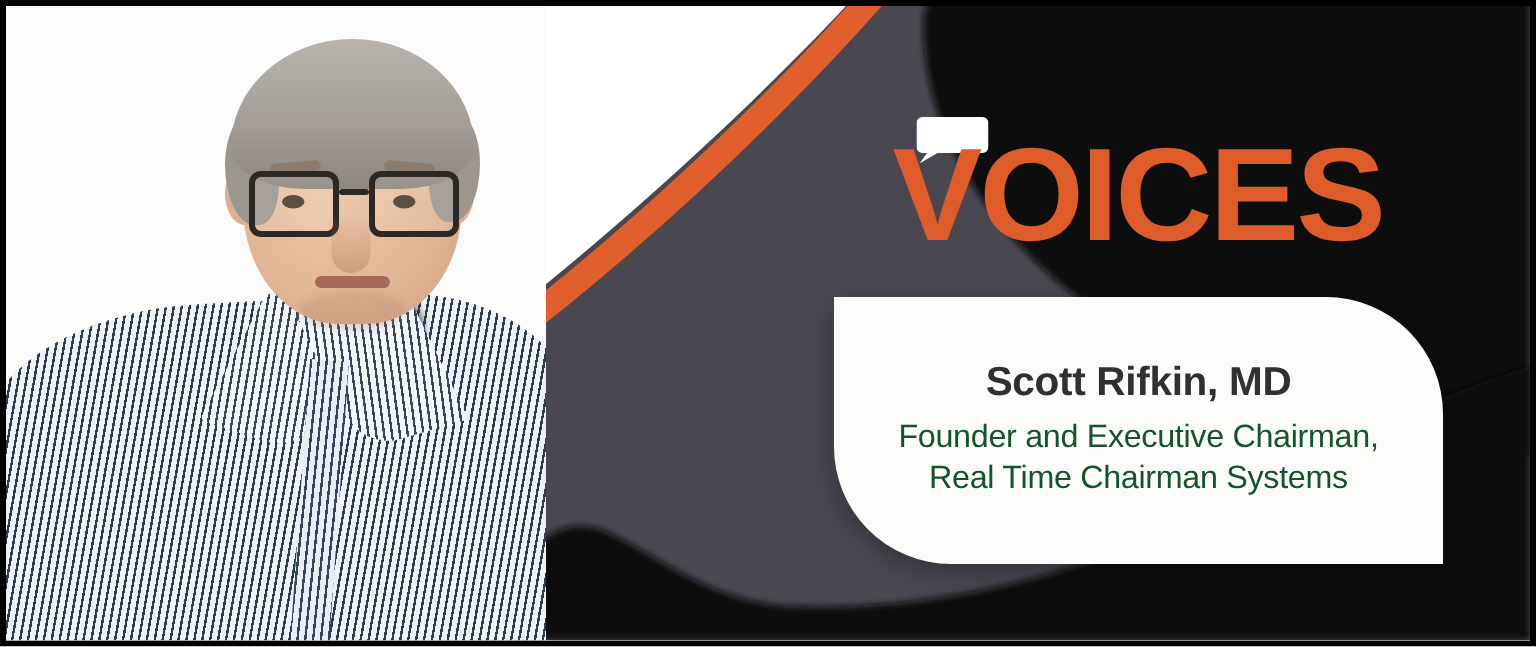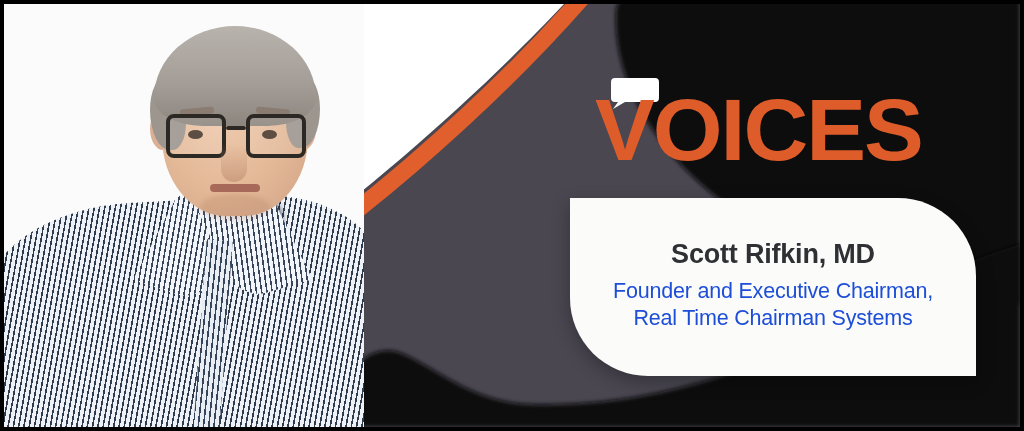--- a/index.html
+++ b/index.html
@@ -291,21 +291,21 @@
     position: absolute;
     left: 16px;
     top: 8px;
     width: 48px;
     height: 31px;
   }
 
   
   .info-card {
     position: absolute;
-    left: 566px;
+    left: 552px;
     top: 194px;
     width: 406px;
     height: 178px;
     background: #fbfbfa;
     border-radius: 0 78px 0 78px;
     box-shadow: 0 6px 18px rgba(0,0,0,0.30);
     display: flex;
     flex-direction: column;
     align-items: center;
     justify-content: center;
@@ -321,21 +321,21 @@
     color: #2f3034;
     text-align: center;
     letter-spacing: -0.2px;
   }
   .card-role {
     margin: 0;
     font-family: "Liberation Sans", sans-serif;
     font-weight: 400;
     font-size: 21.5px;
     line-height: 27px;
-    color: #1d4ed8;
+    color: #14532d;
     text-align: center;
     letter-spacing: -0.2px;
     white-space: nowrap;
   }
 </style>
 </head>
 <body>
 
 <div id="banner">
   <div class="stage">

